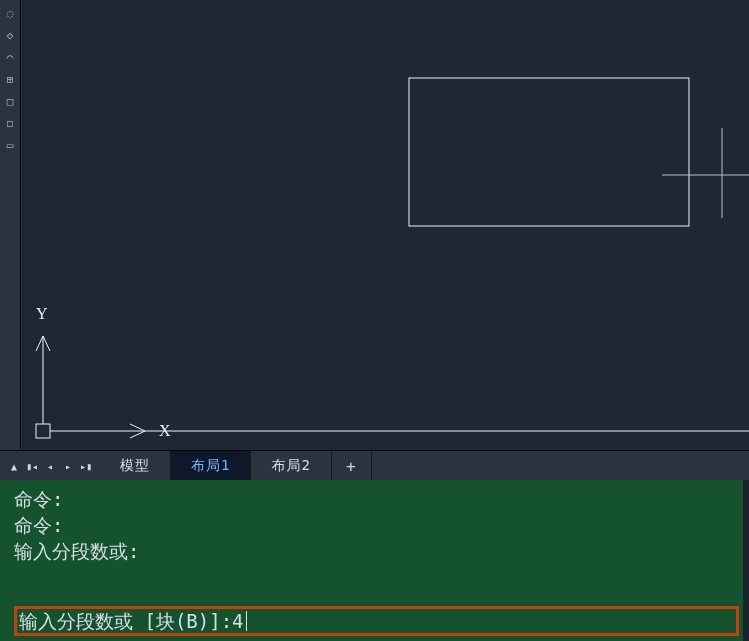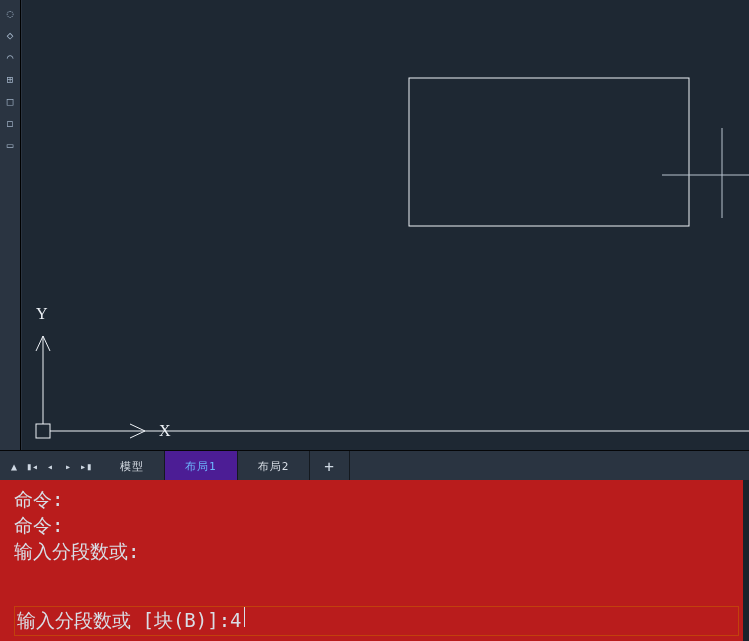--- a/index.html
+++ b/index.html
@@ -43,48 +43,48 @@
     width:16px;height:16px;
     color:#cfd8e3;
     display:flex;align-items:center;justify-content:center;
     font-size:10px;
     cursor:pointer;
   }
   .tab-list{display:flex;align-items:stretch;height:100%;}
   .tab{
     display:flex;align-items:center;
     padding:0 20px;
-    font-size:11px;
+    font-size:14px;
     color:#d8dee6;
     border-right:1px solid #14191f;
     cursor:pointer;
     letter-spacing:1px;
   }
   .tab.active{
-    background:#4c1d95;
+    background:#0f172a;
     color:#6db8ff;
   }
   .tab.add{padding:0 14px;color:#cfd8e3;font-size:16px;}
   
   .console{
     position:absolute;left:0;top:480px;right:0;bottom:0;
-    background:#b91c1c;
+    background:#14532d;
     color:#d8dee6;
     font-family:"SimSun","NSimSun",monospace;
     font-size:19px;
     line-height:26px;
     padding:6px 2px 2px 14px;
     box-sizing:border-box;
   }
   .console-line{white-space:pre;padding:0;}
   .cmd-prompt{
     position:absolute;left:14px;right:10px;bottom:5px;height:30px;
-    border:1px solid #c2410c;
+    border:3px solid #c2410c;
     box-sizing:border-box;
-    display:flex;align-items:flex-start;
+    display:flex;align-items:center;
     padding:0 2px;
     font-family:"SimSun","NSimSun",monospace;
     font-size:19px;
     color:#d8dee6;
   }
   .cmd-prompt .cursor{
     display:inline-block;width:1px;height:20px;background:#d8dee6;margin-left:2px;vertical-align:middle;
   }
   .scrollbar-v{
     position:absolute;right:0;top:480px;width:6px;bottom:0;

